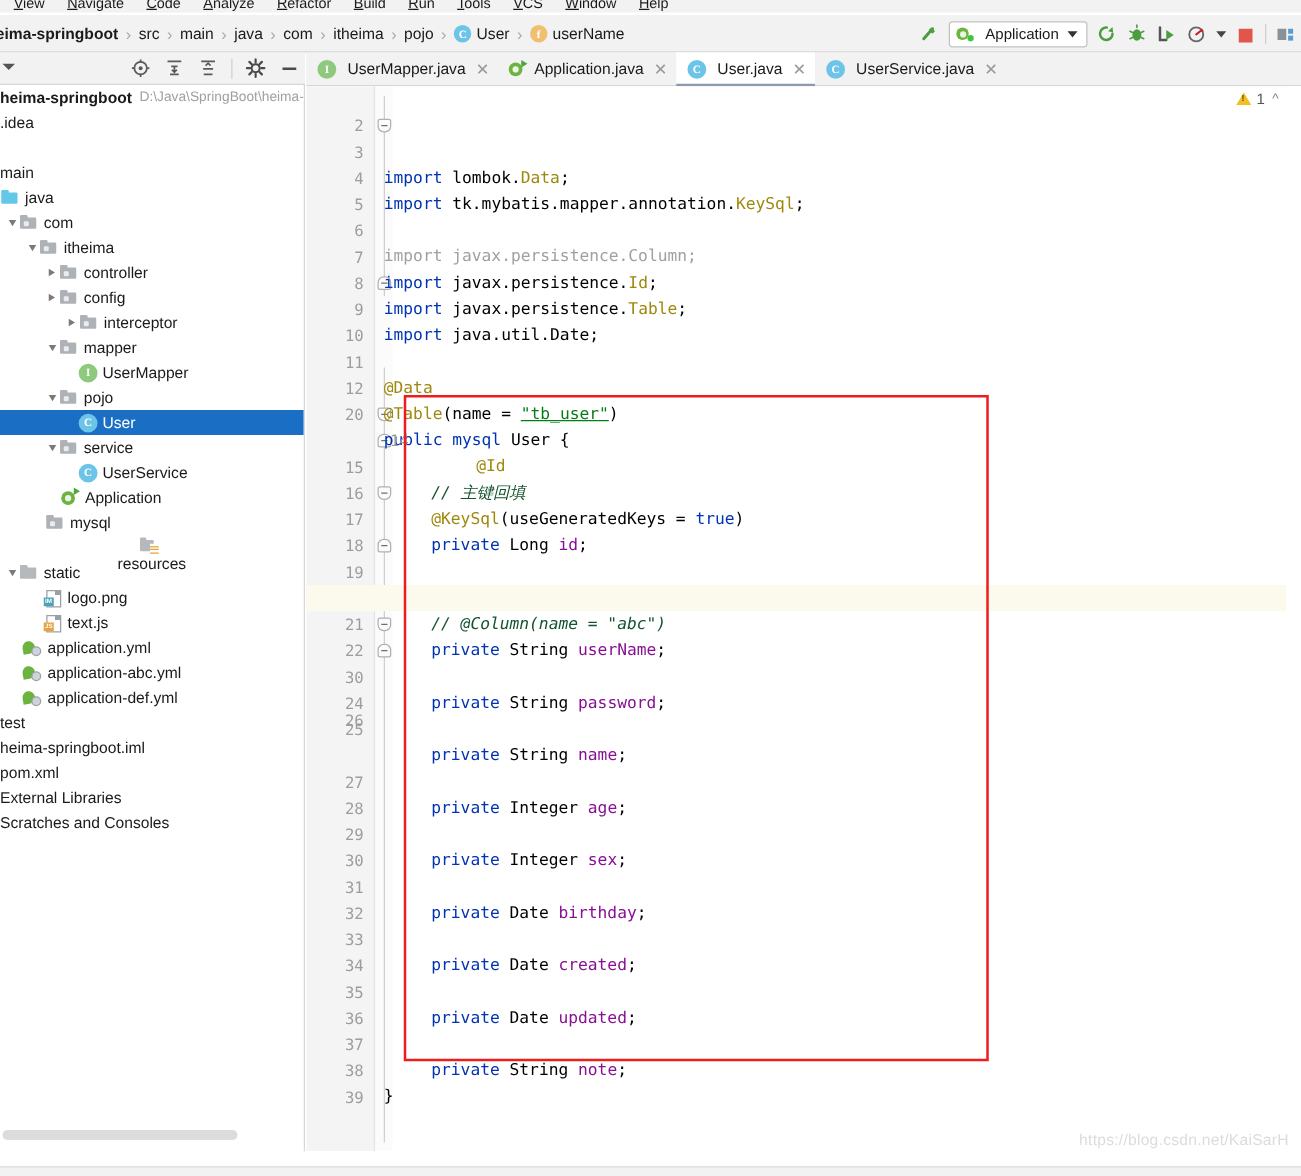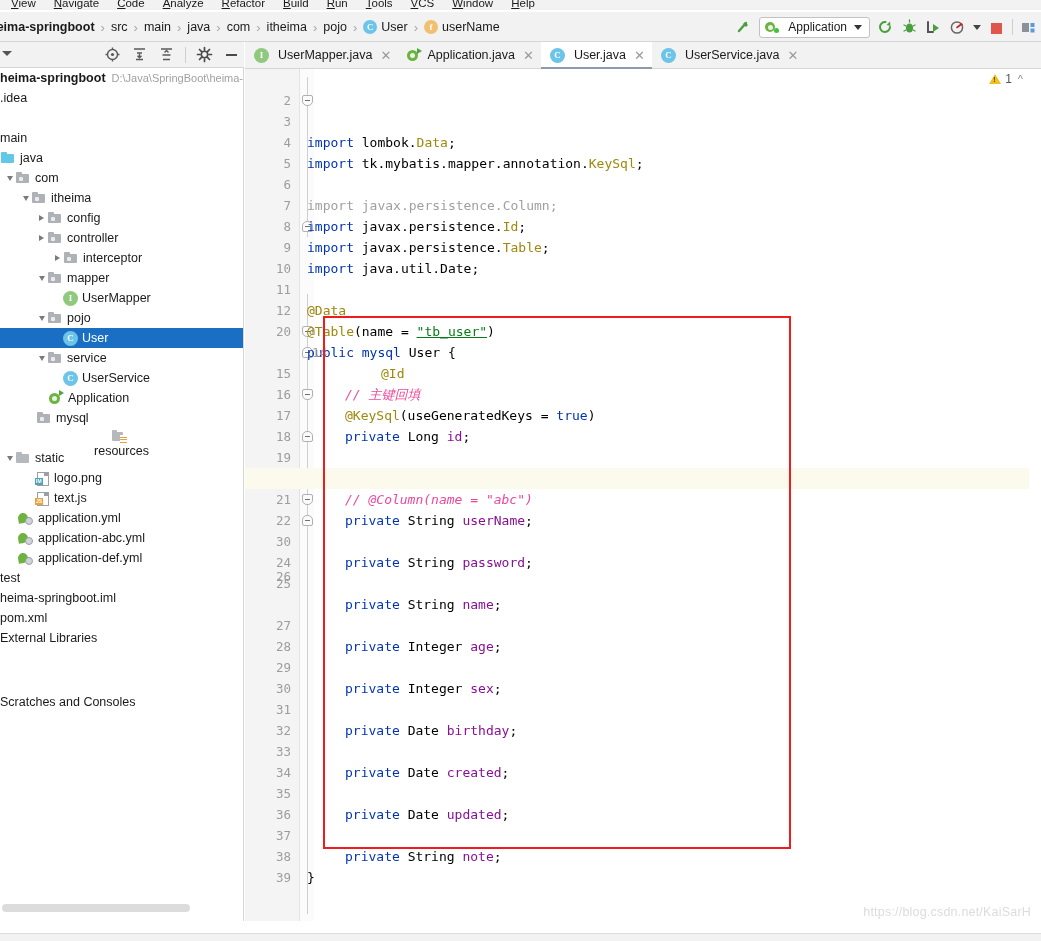--- a/index.html
+++ b/index.html
@@ -225,21 +225,21 @@
   .line.hl { background: #fcfaec; }
   .line .lno {
     position: absolute; left: 0; width: 46px; text-align: right;
     color: #9d9d9d; font-size: 12.5px;
   }
   .line .code { position: absolute; left: 62px; }
 
   
   .kw   { color: #0033b3; }
   .anno { color: #9e880d; }
-  .cmt  { color: #ec4899; font-style: italic; }
+  .cmt  { color: #14532d; font-style: italic; }
   .fld2 { color: #871094; }
   .typ  { color: #000000; }
   .gry  { color: #a0a0a0; }
   .ustr { color: #067d17; text-decoration: underline; }
 
   
   .fmark {
     position: absolute; left: 57px; width: 11px; height: 11px; top: 5px;
     border: 1px solid #b0b0b0; background: #fbfbfb;
   }
@@ -489,29 +489,29 @@
           <span class="dot"></span>
         </span>
       <span class="nm">itheima</span>
     </div>
 
     <div class="trow" style="padding-left:36px;">
       <span class="arr r"></span>
       <span class="ic folder">
           <span class="dot"></span>
         </span>
-      <span class="nm">config</span>
+      <span class="nm">controller</span>
     </div>
 
     <div class="trow" style="padding-left:36px;">
       <span class="arr r"></span>
       <span class="ic folder">
           <span class="dot"></span>
         </span>
-      <span class="nm">controller</span>
+      <span class="nm">config</span>
     </div>
 
     <div class="trow" style="padding-left:52px;">
       <span class="arr r"></span>
       <span class="ic folder">
           <span class="dot"></span>
         </span>
       <span class="nm">interceptor</span>
     </div>
 
@@ -636,21 +636,21 @@
     </div>
 
     <div class="trow" style="padding-left:0px;">
       <span class="nm">pom.xml</span>
     </div>
 
     <div class="trow" style="padding-left:0px;">
       <span class="nm">External Libraries</span>
     </div>
 
-    <div class="trow" style="padding-left:0px;margin-top:44px;">
+    <div class="trow" style="padding-left:0px;">
       <span class="nm">Scratches and Consoles</span>
     </div>
 
     <div class="hscroll">
       <span class="thumb"></span>
     </div>
   </div>
 
   <div class="tabbar">
     <div class="tab">

